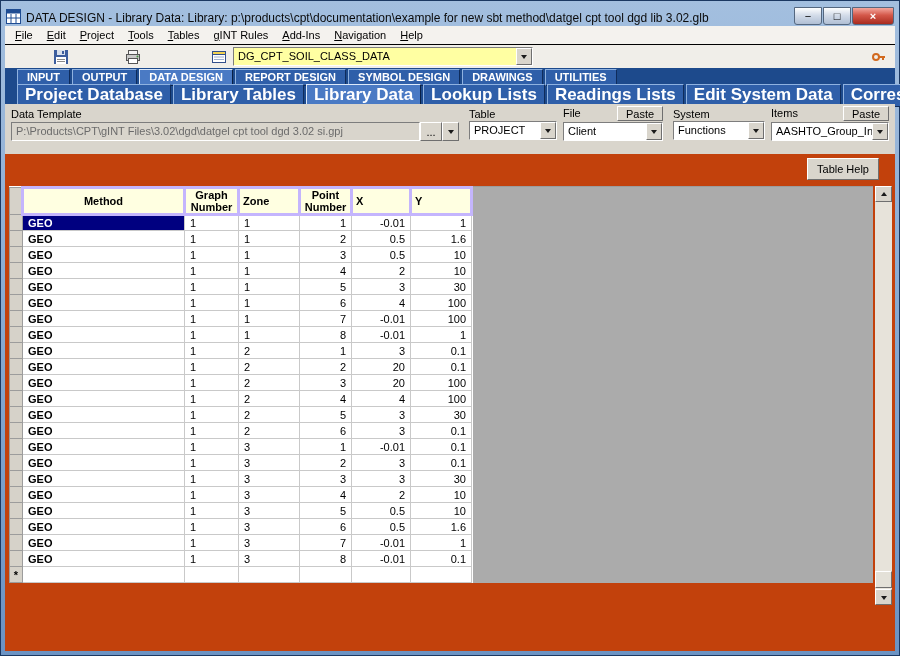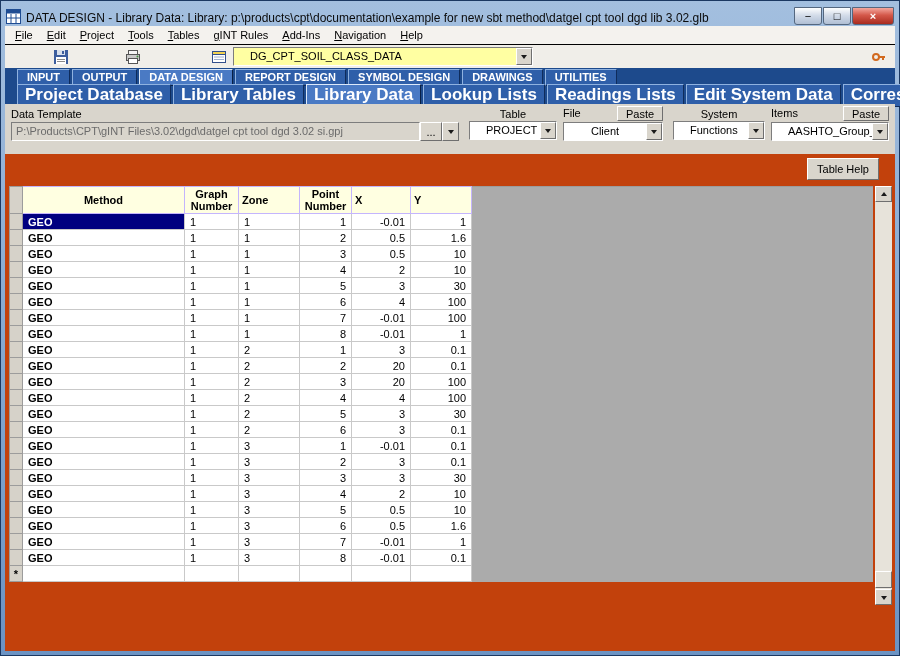--- a/index.html
+++ b/index.html
@@ -23,21 +23,21 @@
   
   .menubar { height:19px; background:#f4f2ee; border-bottom:1px solid #000000; display:flex; align-items:center; padding-left:3px; }
   .menu-item { display:inline-block; padding:2px 7px; }
   .menu-item::first-letter { text-decoration:underline; }
   .toolbar { height:23px; background:#f0eee9; display:flex; align-items:center; padding:0 6px; }
   .tool-ico { width:20px; height:18px; display:flex; align-items:center; justify-content:center; }
   .sp1 { margin-left:40px; } .sp2 { margin-left:52px; } .sp3 { margin-left:66px; }
 
   
   .combo { display:flex; height:19px; background:#fff; border:1px solid; border-color:#7d7d7d #fff #fff #7d7d7d; }
-  .combo .ctext { flex:1; padding:2px 16px; white-space:nowrap; overflow:hidden; background:#fff; }
+  .combo .ctext { flex:1; padding:2px 4px; white-space:nowrap; overflow:hidden; background:#fff; }
   .combo.yellow .ctext { background:#ffffa2; }
   .combo .cbtn { width:16px; background:#d9d5cc; border:1px solid; border-color:#fff #6f6f6f #6f6f6f #fff;
                  display:flex; align-items:center; justify-content:center; }
   .tri-down { width:0; height:0; border:3px solid transparent; border-top:4px solid #1a1a1a; margin-top:4px; }
   .tri-up   { width:0; height:0; border:3px solid transparent; border-bottom:4px solid #1a1a1a; margin-bottom:4px; }
 
   
   .tabband { background:#1d4a8c; display:flex; align-items:center; gap:2px; padding:1px 2px 1px 12px; }
   .tabband.main { height:19px; }
   .tabband.sub  { height:17px; }
@@ -51,32 +51,32 @@
   .panel { height:50px; background:#d9d5cc; padding:3px 6px 0 6px; display:flex; gap:10px; }
   .plabel { height:14px; line-height:14px; white-space:nowrap; }
   .dt-left { flex:1; min-width:0; }
   .dt-inrow { display:flex; margin-top:1px; }
   .dt-input { flex:1; height:19px; background:#d9d5cc; color:#6b6b6b; padding:2px 4px;
               border:1px solid; border-color:#7d7d7d #fff #fff #7d7d7d; white-space:nowrap; overflow:hidden; }
   .btn3d { background:#d9d5cc; border:1px solid; border-color:#fff #6f6f6f #6f6f6f #fff;
            display:inline-flex; align-items:center; justify-content:center; cursor:default; }
   .dots-btn { width:22px; height:19px; }
   .ddl-btn { width:17px; height:19px; }
-  .pgroup { display:flex; gap:6px;text-align:center; }
+  .pgroup { display:flex; gap:6px; }
   .pcol { display:flex; flex-direction:column; }
   .plabel-row { display:flex; justify-content:space-between; align-items:flex-start; height:15px; }
   .paste-btn { width:46px; height:15px; font-size:11px; margin-top:-1px; }
 
   
   .workspace { flex:1; background:#c2410c; position:relative; }
   .tablehelp-btn { position:absolute; top:4px; right:16px; padding:3px 9px; height:22px; }
 
   .grid-zone { position:absolute; left:4px; top:32px; right:22px; display:flex; align-items:stretch; }
   table.grid { border-collapse:collapse; background:#fff; table-layout:fixed; }
-  .grid th { background:#ffffe1; font-weight:bold; border:1px solid #c4b5fd; height:27px;
+  .grid th { background:#ffffe1; font-weight:bold; border:3px solid #c4b5fd; height:27px;
              white-space:pre-line; line-height:12px; padding:0 3px; }
   .grid td { border:1px solid #c9c9c9; height:16px; padding:0 5px; white-space:nowrap; overflow:hidden; }
   .grid .selcol { width:13px; padding:0; background:#d6d2c9; border:1px solid #9c9c9c; text-align:center; }
   .grid .star { font-weight:bold; }
   .c0{width:162px}.c1{width:54px}.c2{width:61px}.c3{width:52px}.c4{width:59px}.c5{width:61px}
   .al{text-align:left}.ar{text-align:right}.ac{text-align:center}.b{font-weight:bold}
   td.selected { background:#000080; color:#fff; }
   .grid-filler { flex:1; background:#ababab; border-top:1px solid #9c9c9c; }
 
   .vscroll { position:absolute; top:32px; right:3px; width:17px; height:419px; background:#e7e3da; }

